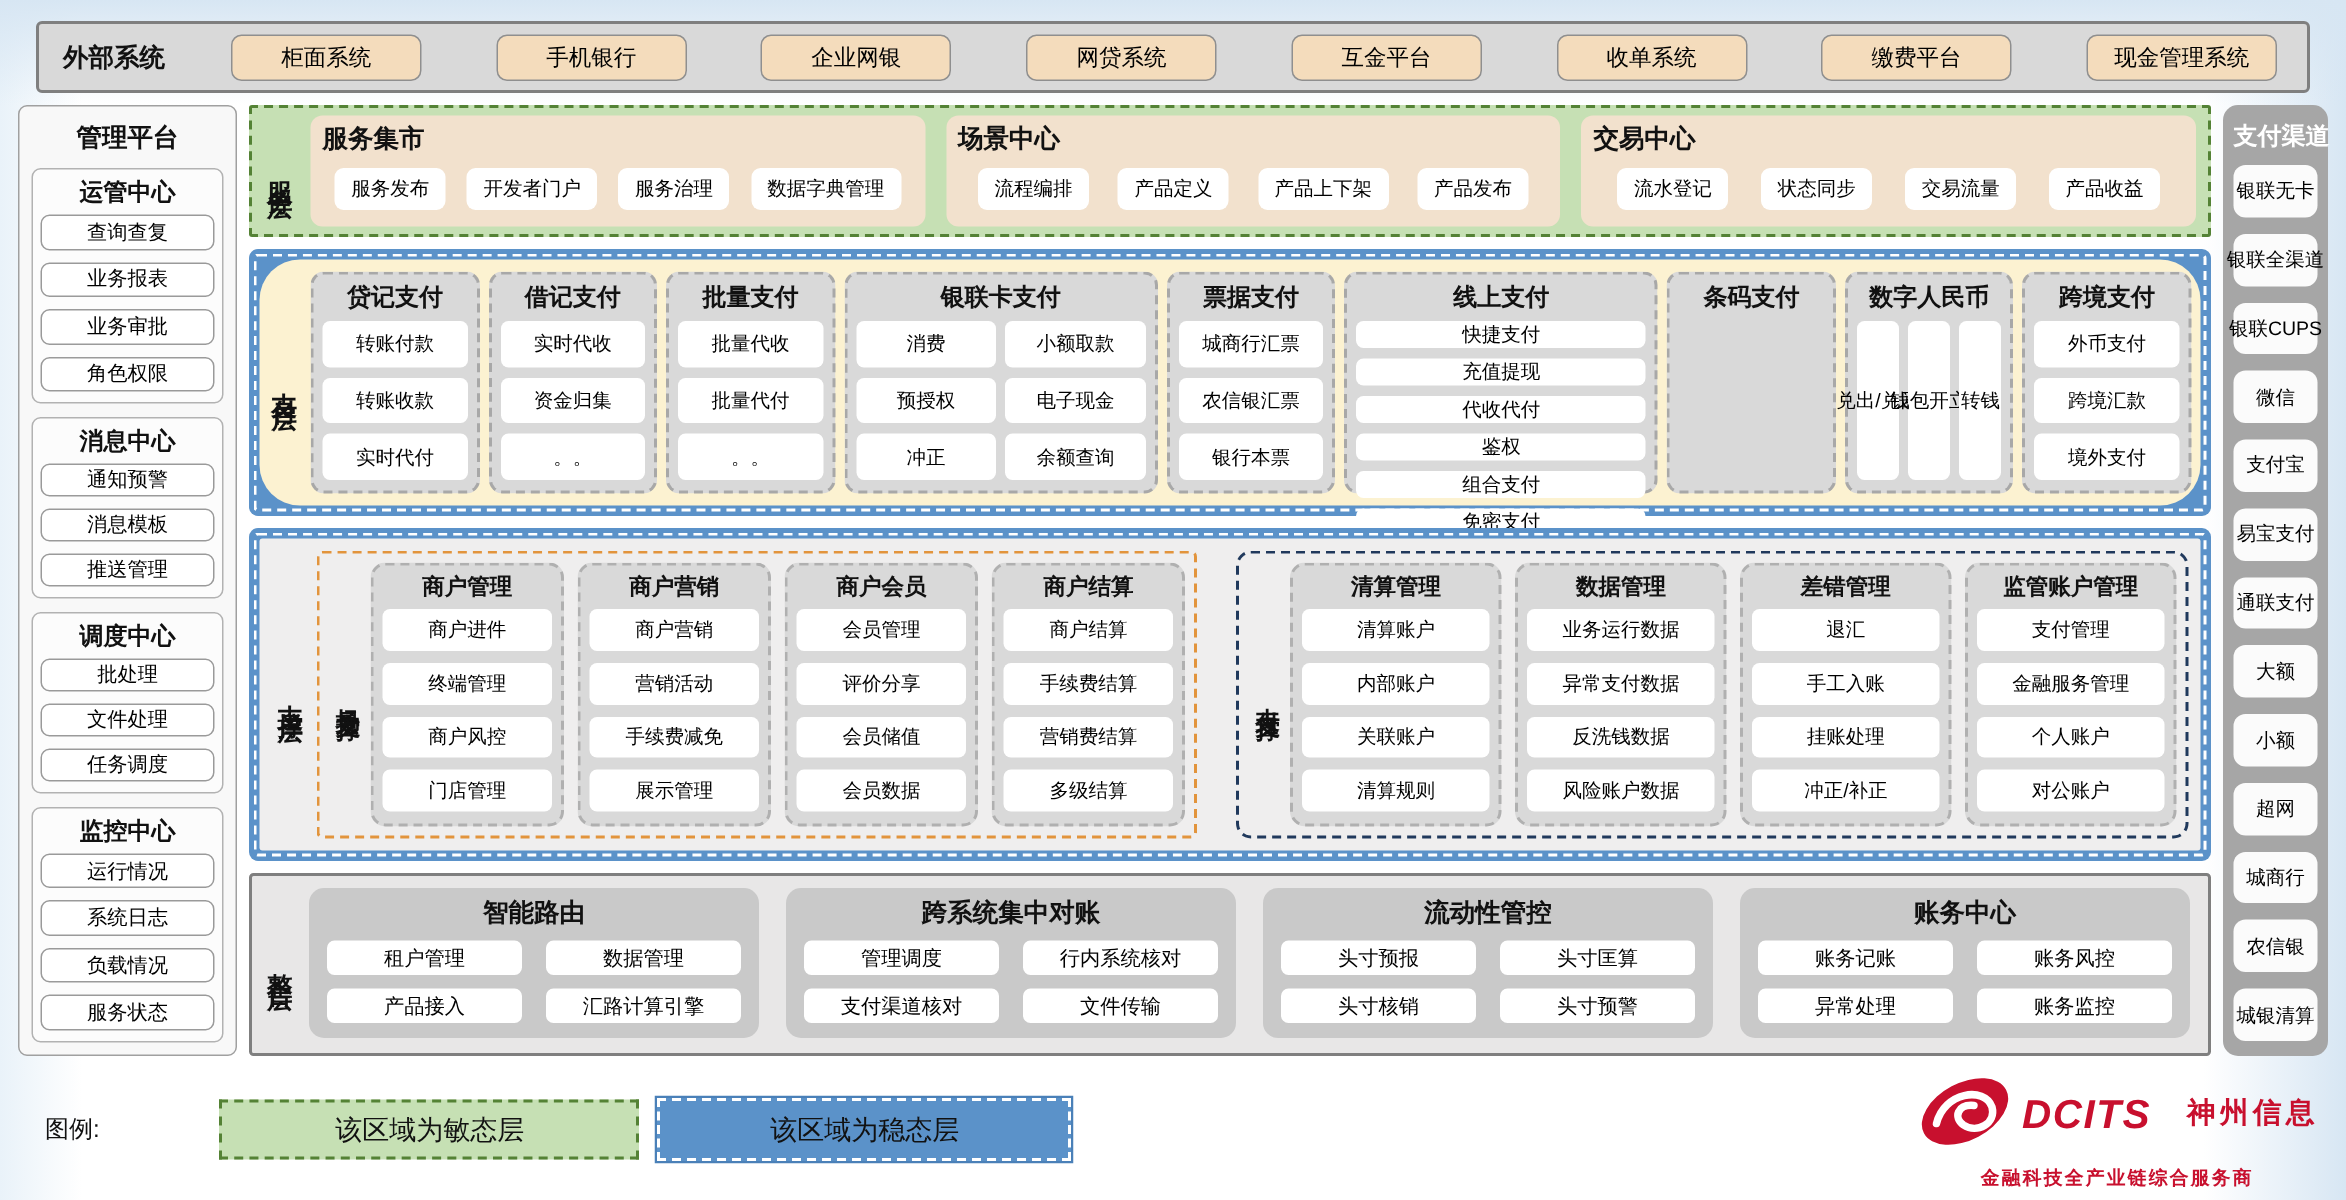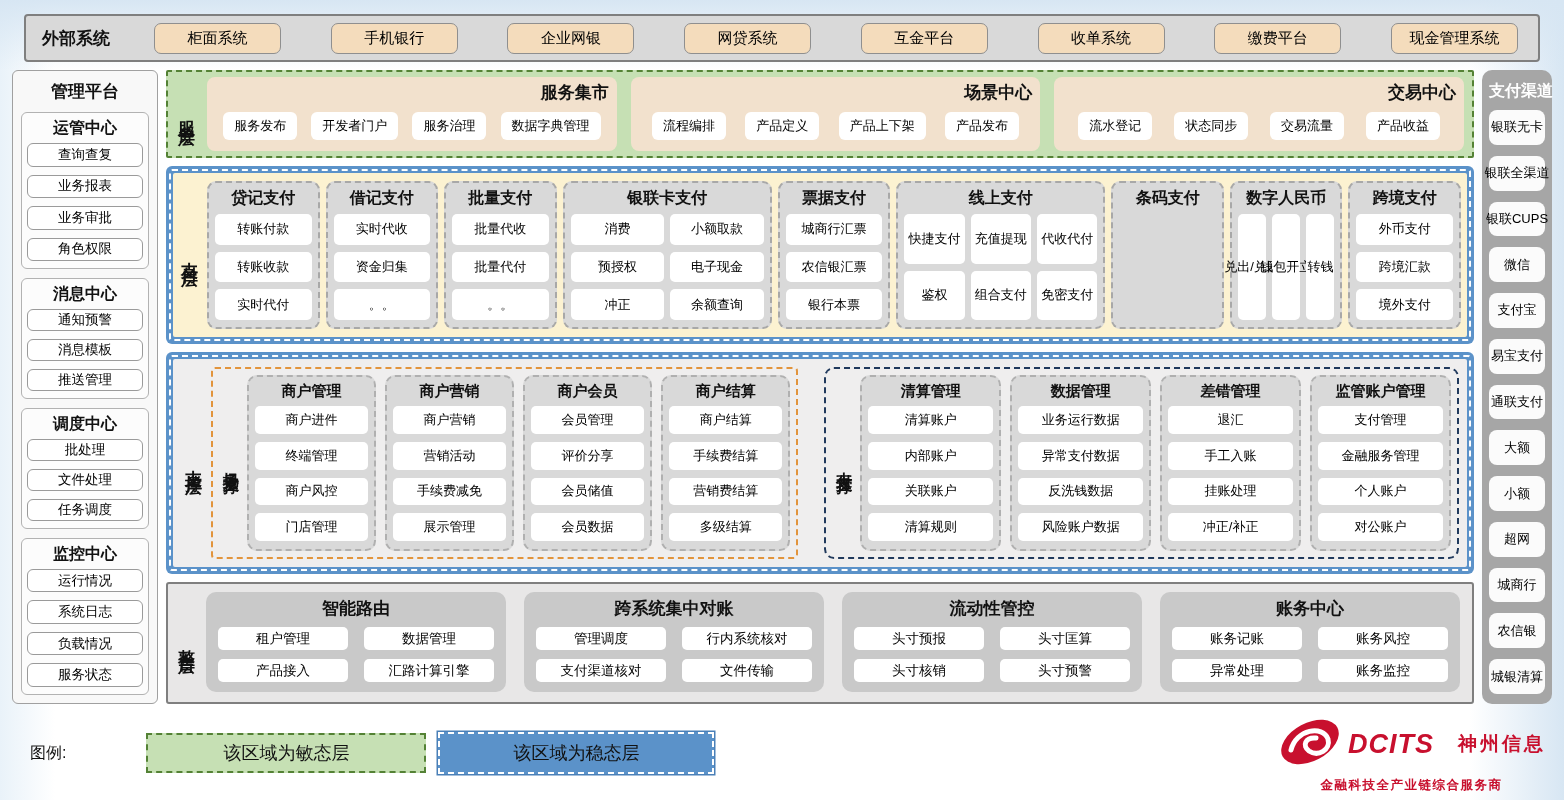--- a/index.html
+++ b/index.html
@@ -59,36 +59,36 @@
   }
   .v-label.small { font-size: 16px; letter-spacing: 2px; }
 
   
   .service {
     height: 88px; background: #c6e0b4; border: 2px dashed #548235; border-radius: 2px;
     display: flex; padding: 5px 8px 5px 6px; gap: 8px;
   }
   .svc-groups { flex: 1; display: flex; gap: 14px; }
   .svc-group { flex: 1; background: #f2e1cd; border-radius: 8px; padding: 2px 8px 8px; display: flex; flex-direction: column; min-width: 0; }
-  .svc-title { font-size: 17px; font-weight: bold; text-align: right; margin: 2px 0 5px; }
+  .svc-title { font-size: 17px; font-weight: bold; text-align: left; margin: 2px 0 5px; }
   .svc-items { flex: 1; display: flex; justify-content: space-evenly; align-items: center; gap: 6px; }
   .svc-btn {
     height: 28px; background: #fff; border: none; border-radius: 6px; font-size: 13px;
     padding: 0 11px; display: flex; align-items: center; justify-content: center; white-space: nowrap;
   }
 
   
   .blue-wrap {
     background: #5b92c9; border-radius: 6px; padding: 7px;
     outline: 2px dashed #ffffff; outline-offset: -5px;
   }
   .blue-inner { height: 100%; border-radius: 2px; display: flex; }
 
   .payment { height: 178px; }
-  .payment-inner { background: #fcf2d1; padding: 8px 6px 8px 4px; gap: 5px; }
+  .payment-inner { background: #fcf2d1; padding: 8px 6px 8px 4px; gap: 5px; border-radius: 27px; }
   .pay-cols { flex: 1; display: flex; gap: 6px; min-width: 0; }
   .pay-col {
     background: #d9d9d9; border: 2px dashed #a8a8a8; border-radius: 9px;
     padding: 4px 6px 7px; display: flex; flex-direction: column; min-width: 0; flex: 1 1 0;
   }
   .col-title { font-size: 16px; font-weight: bold; text-align: center; margin: 1px 0 5px; white-space: nowrap; }
   .pay-items { display: grid; grid-template-columns: 1fr; grid-auto-rows: 1fr; gap: 7px 6px; flex: 1; }
   .white-cell {
     background: #fff; border: none; border-radius: 5px; font-size: 13px;
     display: flex; align-items: center; justify-content: center; white-space: nowrap; padding: 0 3px; min-width: 0;
@@ -303,21 +303,21 @@
                 <h3 class="col-title">票据支付</h3>
                 <div class="pay-items" style="grid-template-columns: repeat(1, 1fr);">
 
                 <button class="white-cell">城商行汇票</button>
                   <button class="white-cell">农信银汇票</button>
                   <button class="white-cell">银行本票</button>
                 </div>
               </div>
               <div class="pay-col" style="flex-grow: 2; flex-basis: 0px;">
                 <h3 class="col-title">线上支付</h3>
-                <div class="pay-items" style="grid-template-columns: repeat(3, 1fr);">
+                <div class="pay-items" style="grid-template-columns: repeat(1, 1fr);">
 
                 <button class="white-cell">快捷支付</button>
                   <button class="white-cell">充值提现</button>
                   <button class="white-cell">代收代付</button>
                   <button class="white-cell">鉴权</button>
                   <button class="white-cell">组合支付</button>
                   <button class="white-cell">免密支付</button>
                 </div>
               </div>
               <div class="pay-col" style="flex-grow: 1; flex-basis: 0px;">

